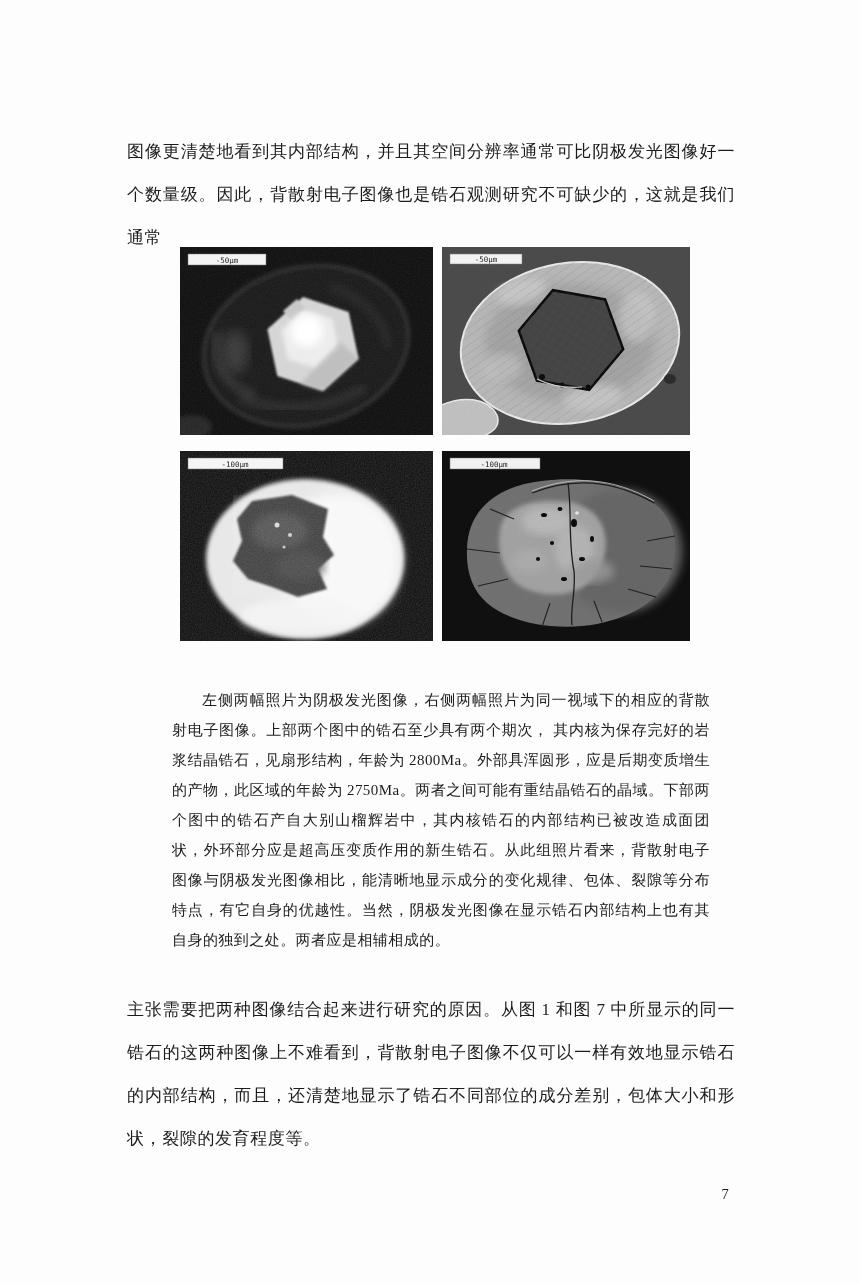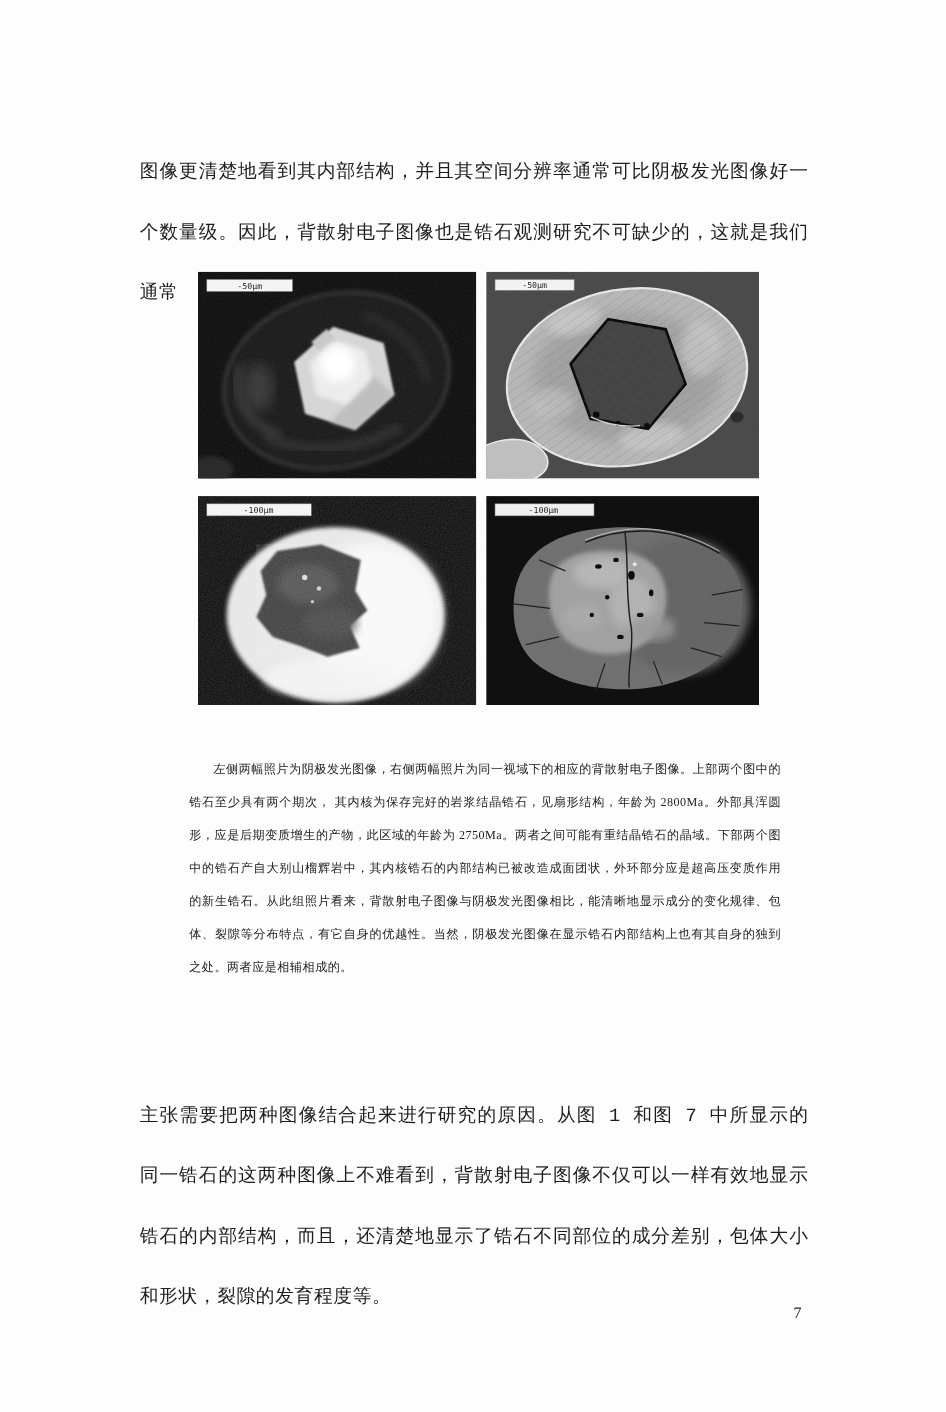--- a/index.html
+++ b/index.html
@@ -4,38 +4,37 @@
 <style>
   html,body{margin:0;padding:0;background:#ffffff;}
   .page{
     position:relative;width:860px;height:1284px;margin:0 auto;
     background:#fdfdfd;overflow:hidden;
     font-family:"Liberation Serif","DejaVu Serif",serif;
     color:#1c1c1c;
   }
   .body-para{
     position:absolute;left:127px;width:608px;
-    font-size:17px;line-height:55px;letter-spacing:.6px;
+    font-size:17px;line-height:43px;letter-spacing:.6px;
     text-align:justify;
-    font-family:Liberation Mono, monospace;
   }
   .para-top{top:130px;}
   .para-bottom{top:988px;}
   .fig-img{position:absolute;display:block;}
   #img-cl-upper {left:180px;top:247px;}
   #img-bse-upper{left:442px;top:247px;}
   #img-cl-lower {left:180px;top:451px;}
   #img-bse-lower{left:442px;top:451px;}
   .fig-caption{
     position:absolute;left:0;top:654px;width:860px;
     text-align:center;font-weight:700;font-size:16.5px;letter-spacing:.5px;
   }
   .fig-desc{
     position:absolute;left:172px;top:685px;width:538px;
-    font-size:11px;line-height:30px;letter-spacing:.45px;
+    font-size:15px;line-height:30px;letter-spacing:.45px;
     text-align:justify;text-indent:2em;
   }
   .page-number{
     position:absolute;left:700px;top:1186px;width:50px;
     text-align:center;font-size:14.5px;
   }
   svg text.scalebar-label{
     font-family:"DejaVu Sans Mono","Liberation Mono",monospace;
     font-size:7.5px;fill:#222;
   }

